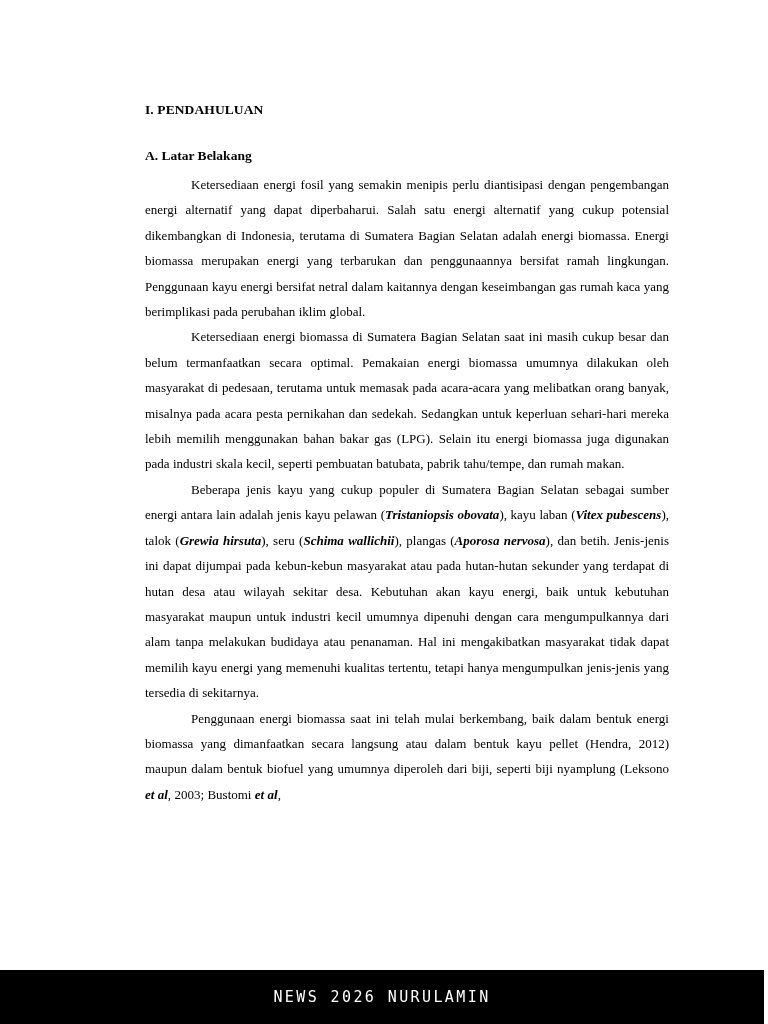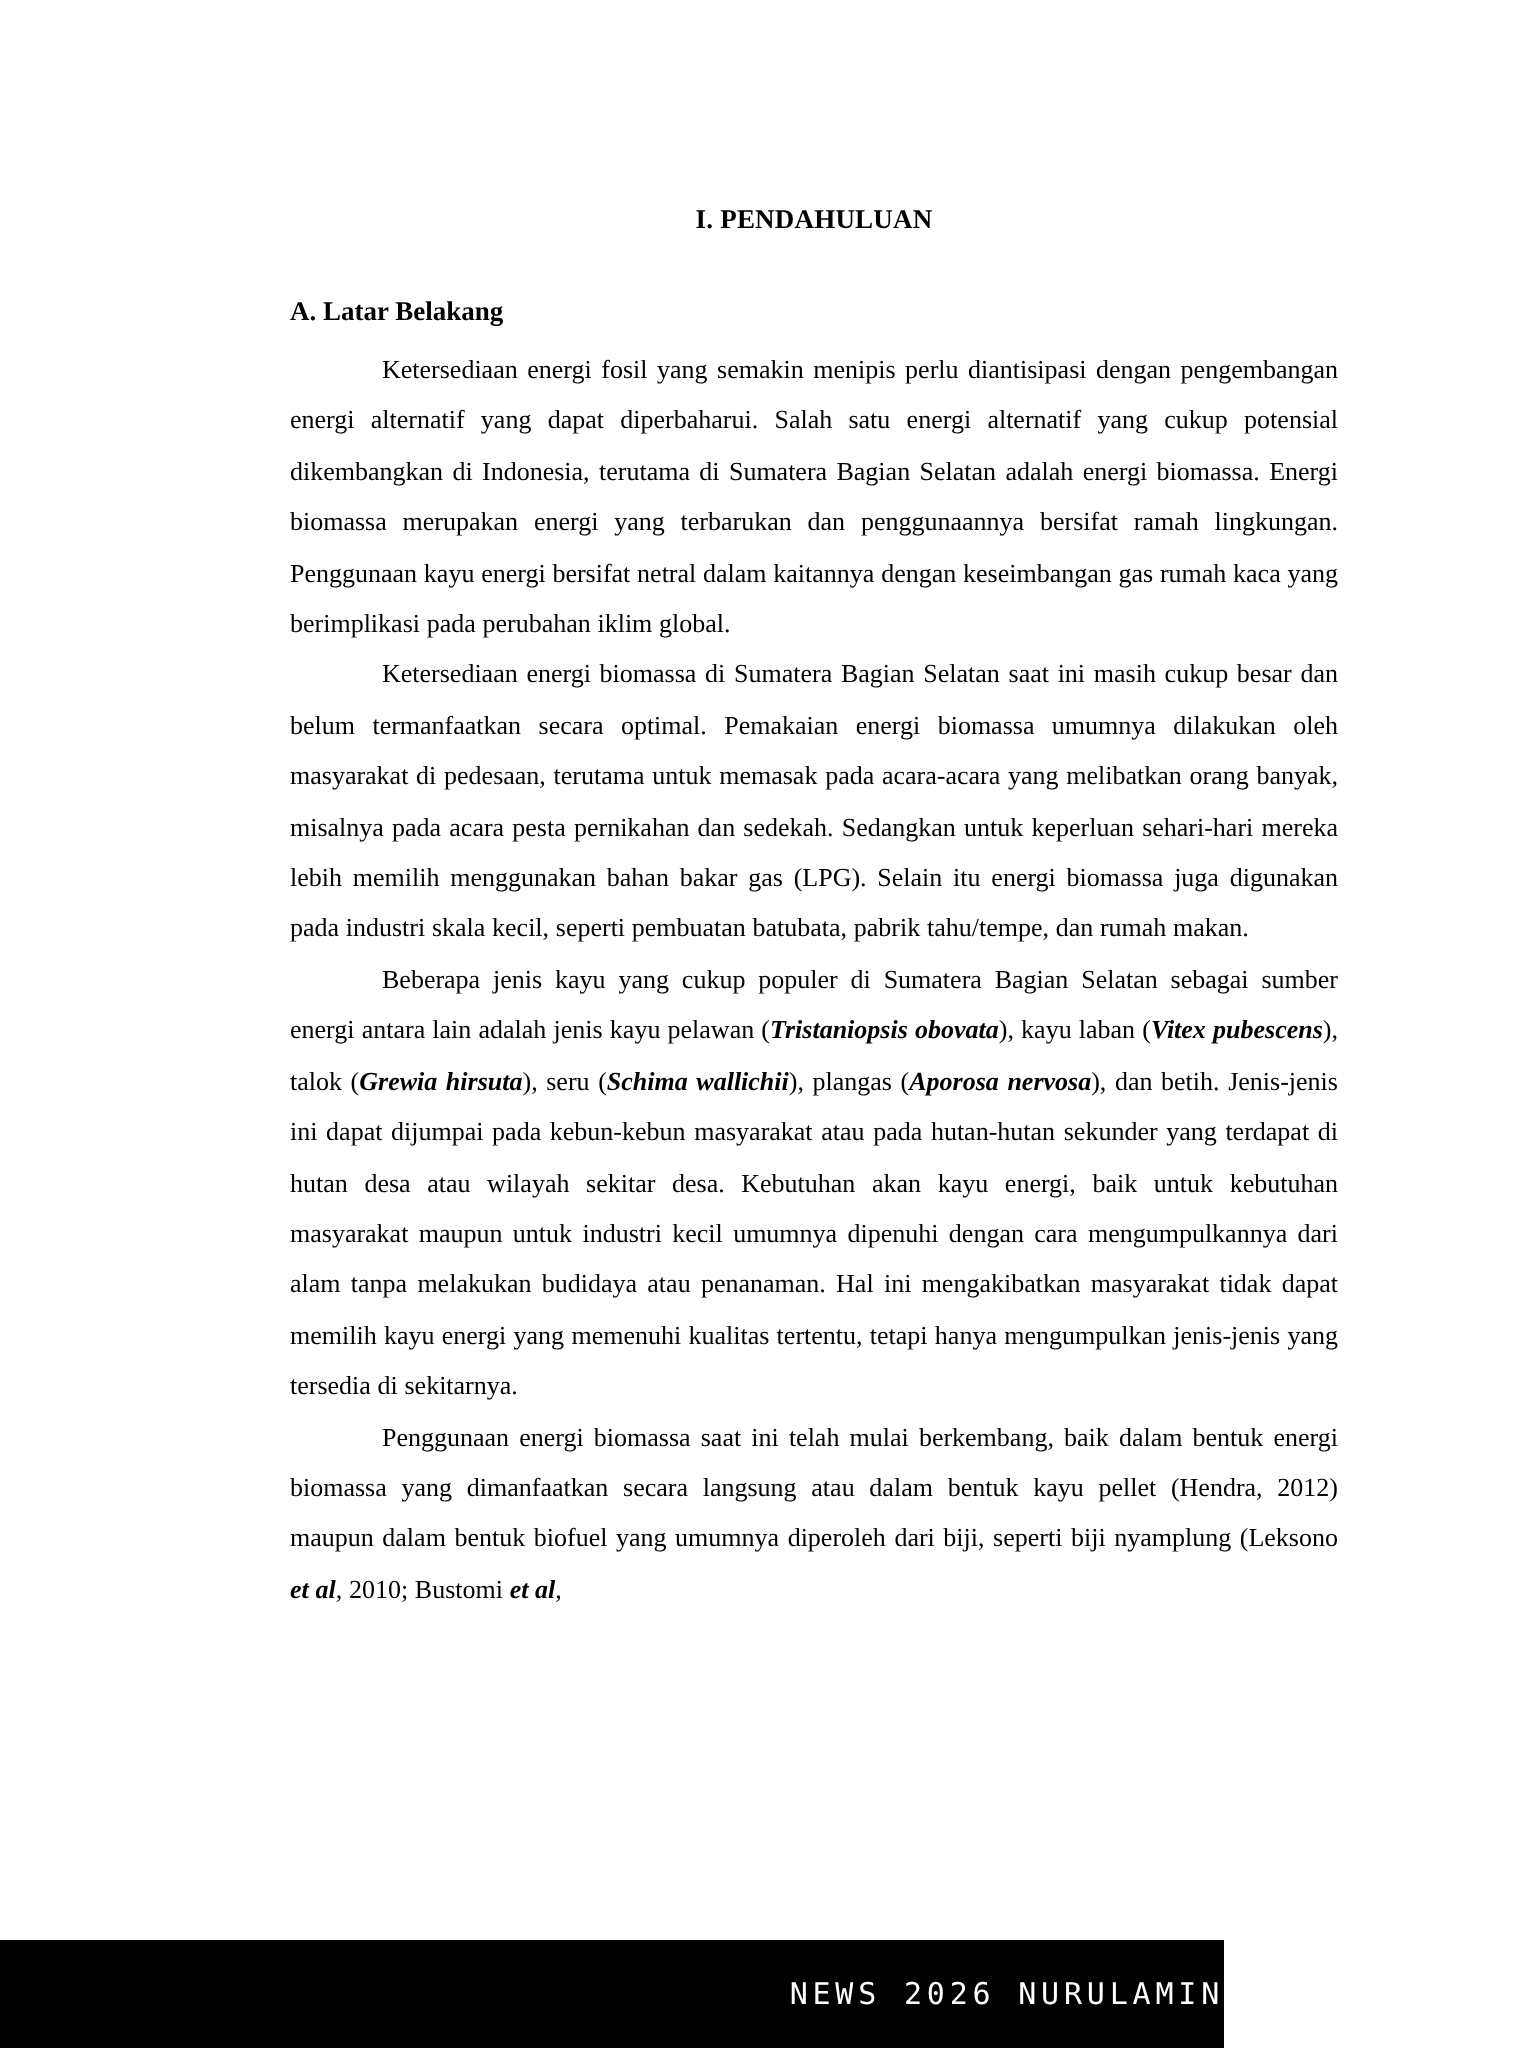--- a/index.html
+++ b/index.html
@@ -28,21 +28,21 @@
   }
 
   .content {
     position: absolute;
     left: 145px;
     top: 0;
     width: 524px;
   }
 
   .chapter-title {
-    text-align: center;
+    text-align: left;
     font-weight: bold;
     font-size: 13.5px;
     letter-spacing: 0.1px;
     margin: 0;
     padding-top: 102px;
   }
 
   .section-heading {
     font-weight: bold;
     font-size: 13.5px;
@@ -73,26 +73,26 @@
 
   
   p.body-par.clipped {
     text-align: justify;
   }
 
   #footer-bar {
     position: absolute;
     left: 0;
     top: 970px;
-    width: 612px;
+    width: 764px;
     height: 54px;
     background: #000000;
     display: flex;
     align-items: center;
-    justify-content: flex-end;
+    justify-content: center;
   }
 
   #footer-bar .footer-text {
     color: #ffffff;
     font-family: "DejaVu Sans Mono", "Liberation Mono", monospace;
     font-size: 15px;
     letter-spacing: 2.4px;
     font-weight: normal;
     white-space: pre;
   }
@@ -106,20 +106,20 @@
     <h1 class="chapter-title">I. PENDAHULUAN</h1>
 
     <h2 class="section-heading">A. Latar Belakang</h2>
 
     <p class="body-par first-par">Ketersediaan energi fosil yang semakin menipis perlu diantisipasi dengan pengembangan energi alternatif yang dapat diperbaharui. Salah satu energi alternatif yang cukup potensial dikembangkan di Indonesia, terutama di Sumatera Bagian Selatan adalah energi biomassa. Energi biomassa merupakan energi yang terbarukan dan penggunaannya bersifat ramah lingkungan. Penggunaan kayu energi bersifat netral dalam kaitannya dengan keseimbangan gas rumah kaca yang berimplikasi pada perubahan iklim global.</p>
 
     <p class="body-par">Ketersediaan energi biomassa di Sumatera Bagian Selatan saat ini masih cukup besar dan belum termanfaatkan secara optimal. Pemakaian energi biomassa umumnya dilakukan oleh masyarakat di pedesaan, terutama untuk memasak pada acara-acara yang melibatkan orang banyak, misalnya pada acara pesta pernikahan dan sedekah. Sedangkan untuk keperluan sehari-hari mereka lebih memilih menggunakan bahan bakar gas (LPG). Selain itu energi biomassa juga digunakan pada industri skala kecil, seperti pembuatan batubata, pabrik tahu/tempe, dan rumah makan.</p>
 
     <p class="body-par" id="par-3"><span>Beberapa jenis kayu yang cukup populer di Sumatera Bagian Selatan sebagai sumber energi antara lain adalah jenis kayu pelawan (</span><i>Tristaniopsis obovata</i><span>), kayu laban (</span><i>Vitex pubescens</i><span>), talok (</span><i>Grewia hirsuta</i><span>), seru (</span><i>Schima wallichii</i><span>), plangas (</span><i>Aporosa nervosa</i><span>), dan betih. Jenis-jenis ini dapat dijumpai pada kebun-kebun masyarakat atau pada hutan-hutan sekunder yang terdapat di hutan desa atau wilayah sekitar desa. Kebutuhan akan kayu energi, baik untuk kebutuhan masyarakat maupun untuk industri kecil umumnya dipenuhi dengan cara mengumpulkannya dari alam tanpa melakukan budidaya atau penanaman. Hal ini mengakibatkan masyarakat tidak dapat memilih kayu energi yang memenuhi kualitas tertentu, tetapi hanya mengumpulkan jenis-jenis yang tersedia di sekitarnya.</span></p>
 
-    <p class="body-par clipped" id="par-4"><span>Penggunaan energi biomassa saat ini telah mulai berkembang, baik dalam bentuk energi biomassa yang dimanfaatkan secara langsung atau dalam bentuk kayu pellet (Hendra, 2012) maupun dalam bentuk biofuel yang umumnya diperoleh dari biji, seperti biji nyamplung (Leksono </span><i>et al</i><span>, 2010; Bustomi </span><i>et al</i><span>,</span></p>
+    <p class="body-par clipped" id="par-4"><span>Penggunaan energi biomassa saat ini telah mulai berkembang, baik dalam bentuk energi biomassa yang dimanfaatkan secara langsung atau dalam bentuk kayu pellet (Hendra, 2012) maupun dalam bentuk biofuel yang umumnya diperoleh dari biji, seperti biji nyamplung (Leksono </span><i>et al</i><span>, 2003; Bustomi </span><i>et al</i><span>,</span></p>
 
   </div>
 </div>
 
 <div id="footer-bar" style="background: rgb(0, 0, 0);">
   <span class="footer-text" style="color: rgb(255, 255, 255);">NEWS 2026 NURULAMIN</span>
 </div>
 
 </body></html>

